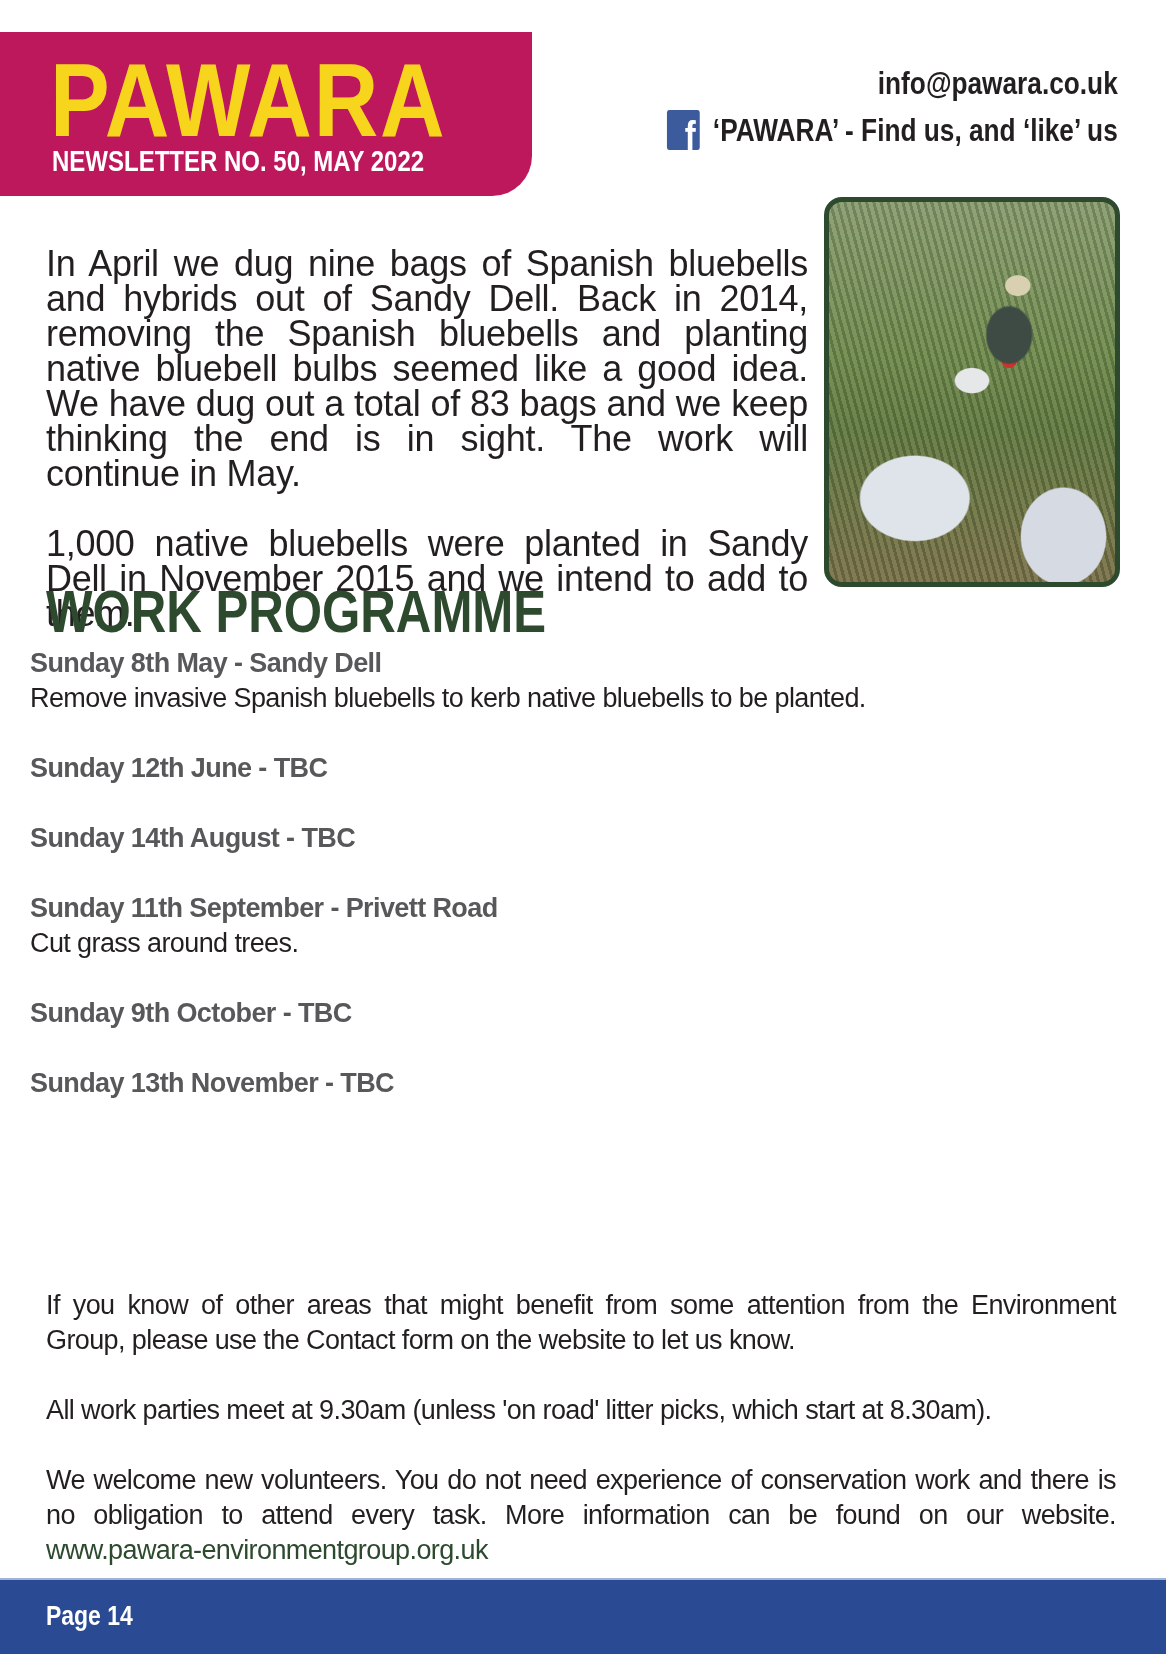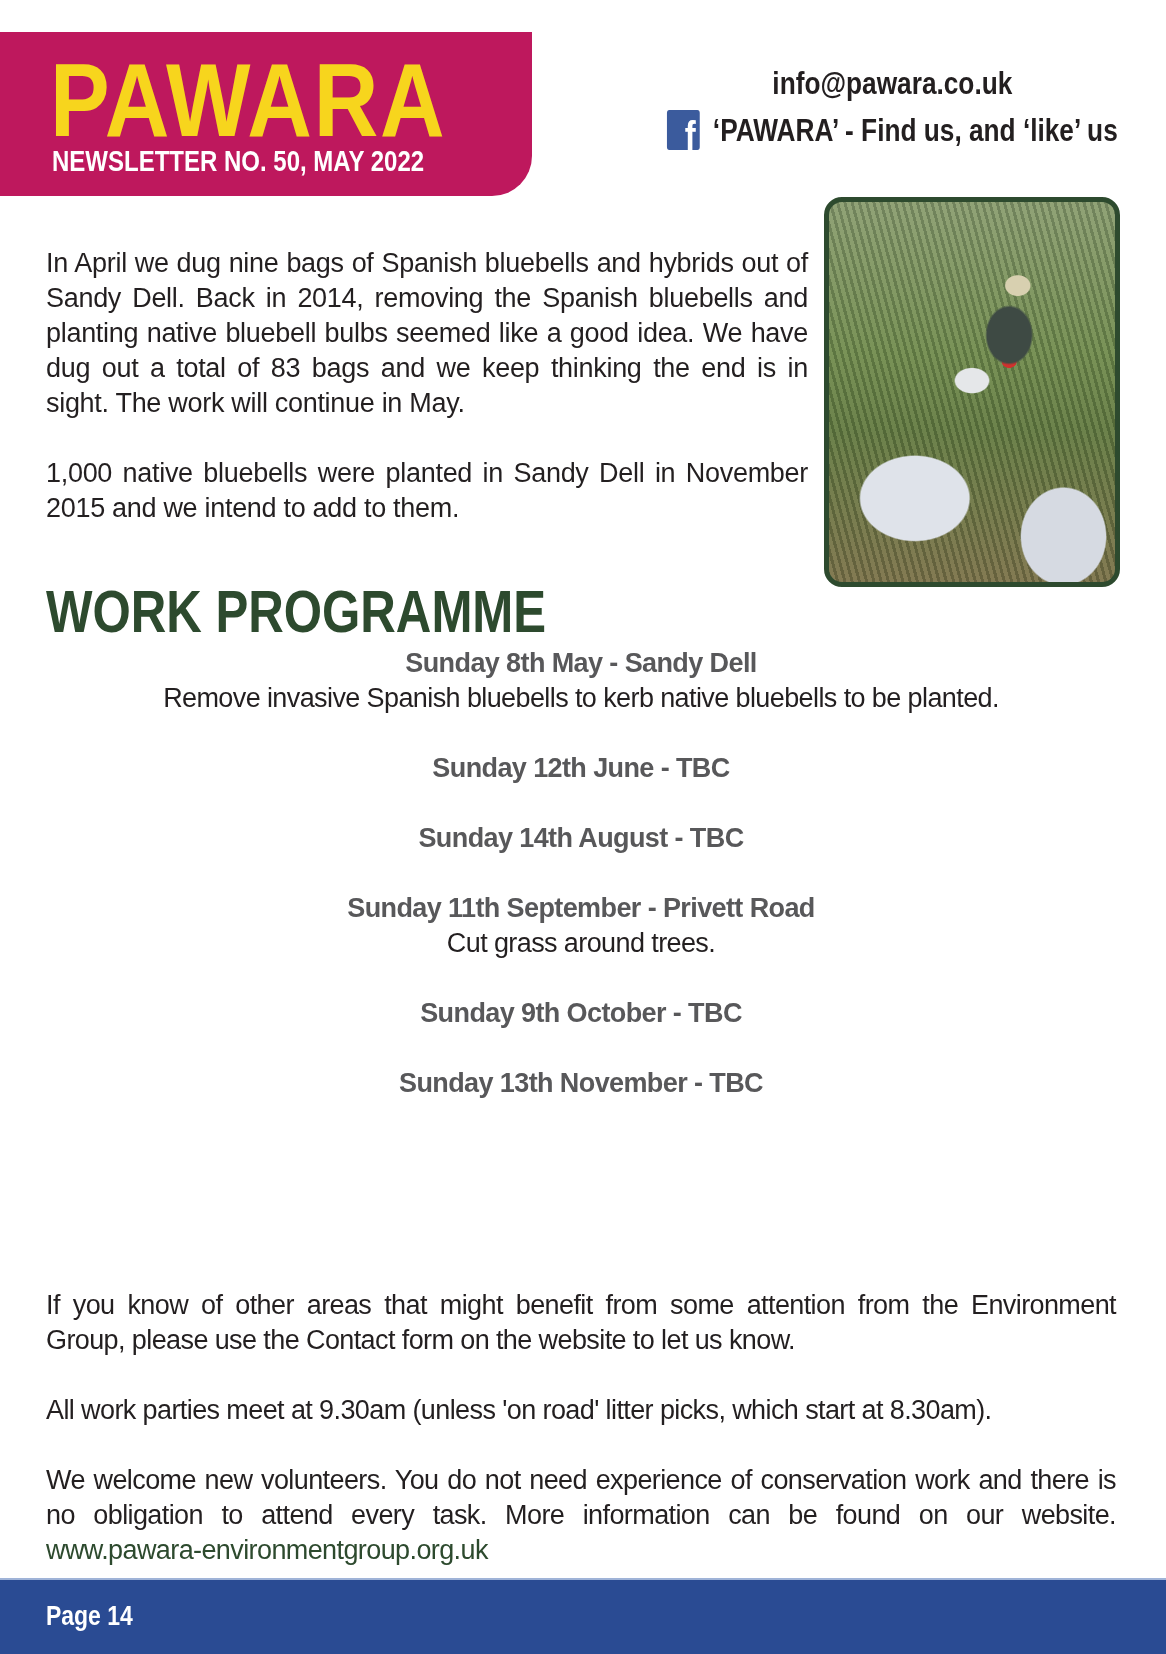--- a/index.html
+++ b/index.html
@@ -45,21 +45,21 @@
       font-size: 30px;
       color: #ffffff;
       transform: scaleX(0.8);
       transform-origin: left top;
       white-space: nowrap;
     }
     .contact {
       position: absolute;
       right: 48px;
       top: 64px;
-      text-align: center;
+      text-align: right;
     }
     .contact-email {
       font-weight: bold;
       font-size: 32px;
       color: #231f20;
       transform: scaleX(0.82);
       transform-origin: right top;
       white-space: nowrap;
       line-height: 38px;
     }
@@ -114,21 +114,21 @@
         radial-gradient(ellipse 12px 10px at 63% 42%, #d0312d 0 60%, transparent 65%),
         radial-gradient(ellipse 30px 22px at 50% 47%, #e5e7e9 0 55%, transparent 60%),
         repeating-linear-gradient(75deg, rgba(60,80,40,0.35) 0 3px, rgba(150,170,110,0.25) 3px 7px),
         linear-gradient(180deg, #8fa07a 0%, #6f8a4f 40%, #5e7540 60%, #7d6a4a 100%);
     }
     .intro {
       position: absolute;
       left: 46px;
       top: 246px;
       width: 762px;
-      font-size: 27px;
+      font-size: 36px;
       line-height: 35px;
       text-align: justify;
       letter-spacing: -0.3px;
     }
     .intro p {
       margin: 0 0 35px 0;
     }
     .section-title {
       position: absolute;
       left: 46px;
@@ -136,24 +136,23 @@
       font-weight: bold;
       font-size: 60px;
       line-height: 64px;
       color: #2d4a2e;
       transform: scaleX(0.82);
       transform-origin: left top;
       white-space: nowrap;
     }
     .programme {
       position: absolute;
-      left: 46px;
+      left: 30px;
       top: 646px;
       width: 1070px;
-      text-align: center;
     }
     .event {
       margin: 0 0 35px 0;
     }
     .event-title {
       font-weight: bold;
       font-size: 27px;
       line-height: 35px;
       color: #58585a;
       letter-spacing: -0.6px;

